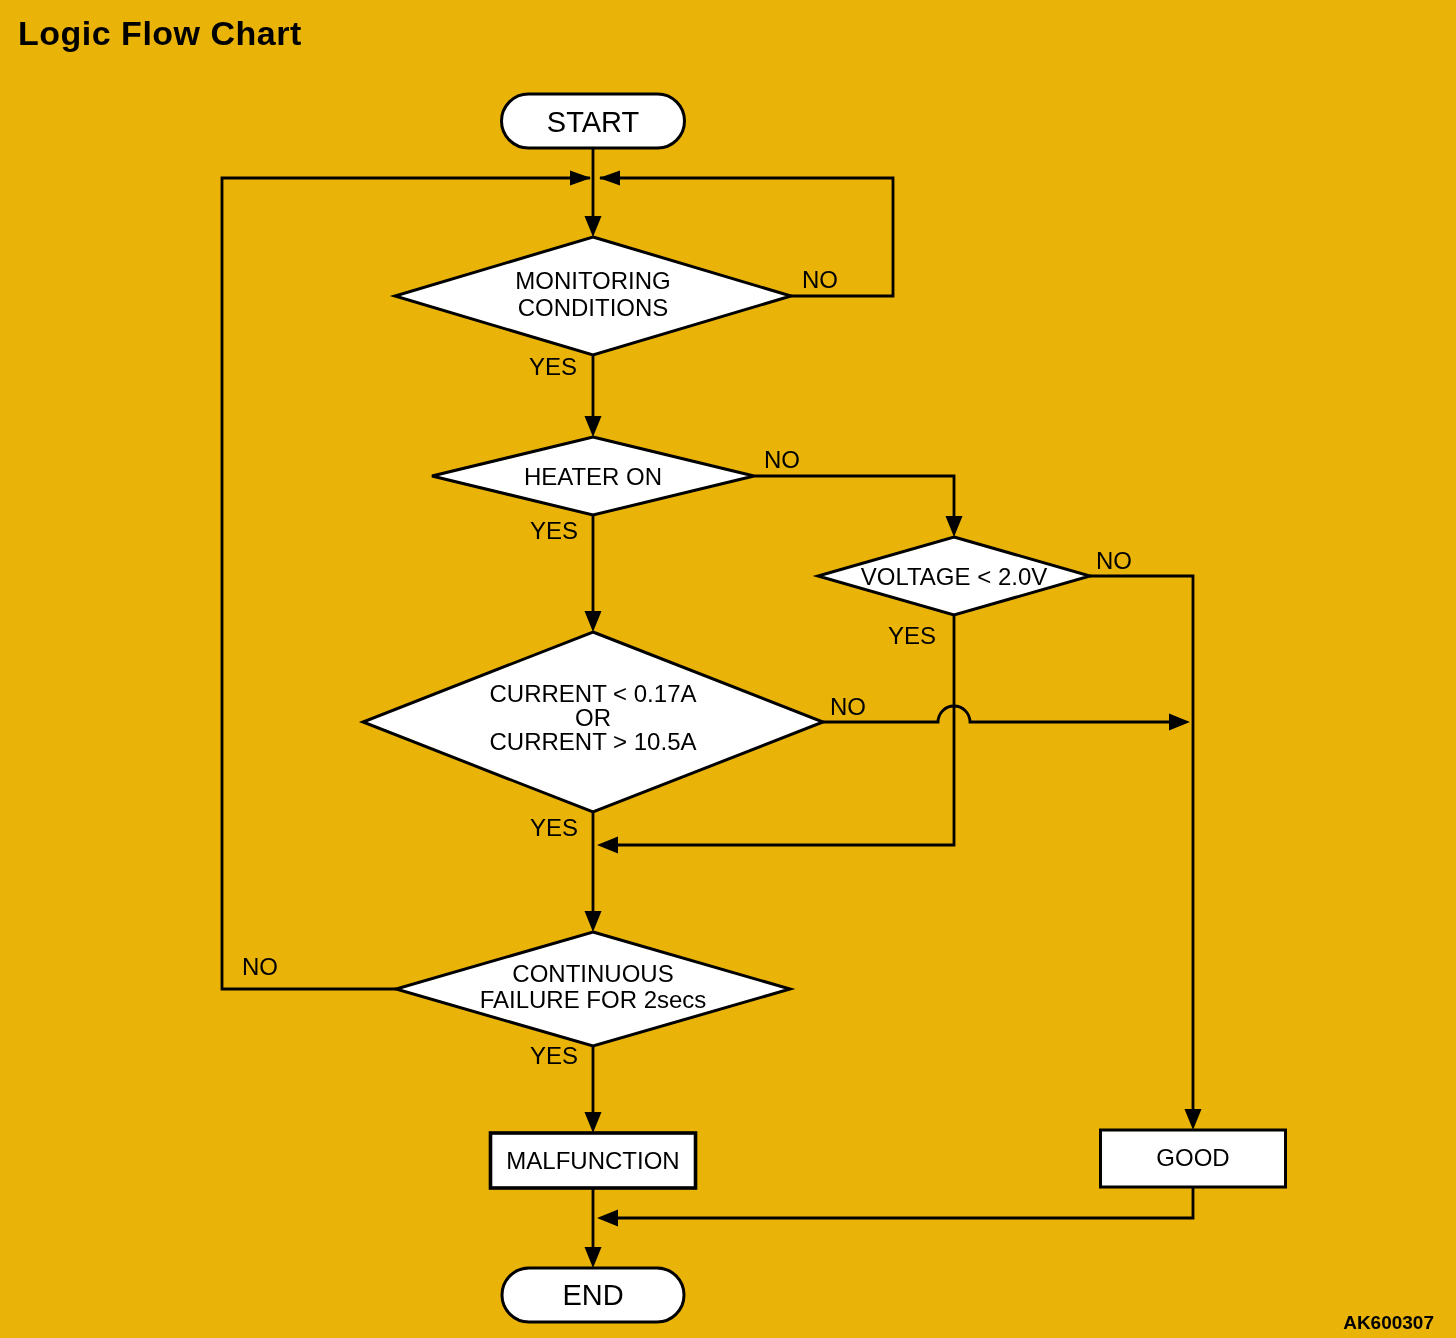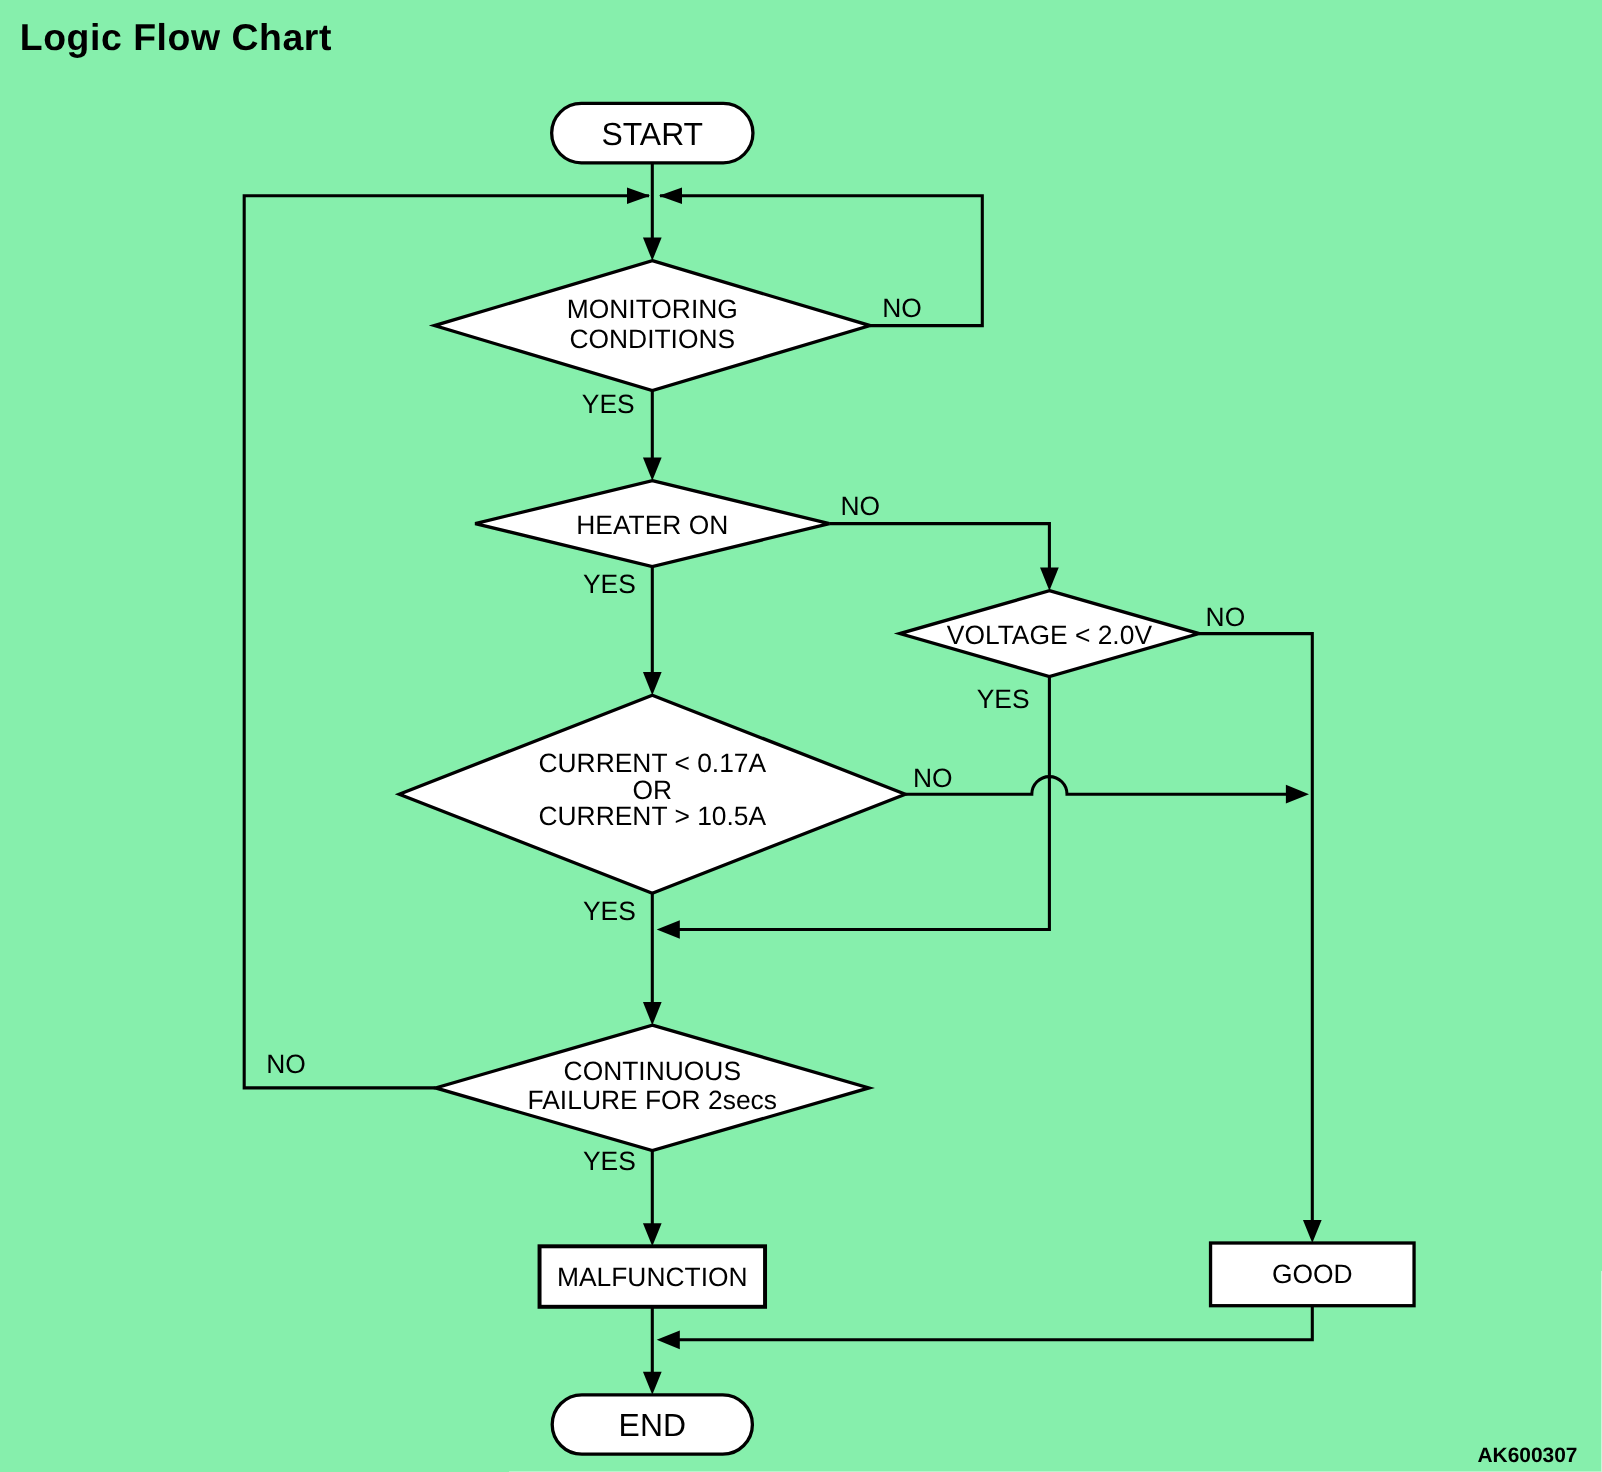--- a/index.html
+++ b/index.html
@@ -4,21 +4,21 @@
 <style>
   html, body {
     margin: 0;
     padding: 0;
     background: #ffffff;
   }
   #canvas-wrap {
     position: relative;
     width: 1456px;
     height: 1338px;
-    background: #86efac;
+    background: #eab308;
   }
   svg { display: block; }
   .lbl {
     font-family: "Liberation Sans", sans-serif;
     fill: #000000;
   }
   .title-text   { font-size: 34px; font-weight: 700; letter-spacing: 0.5px; }
   .term-label   { font-size: 29px; }
   .node-label   { font-size: 24px; }
   .edge-label   { font-size: 24px; }

